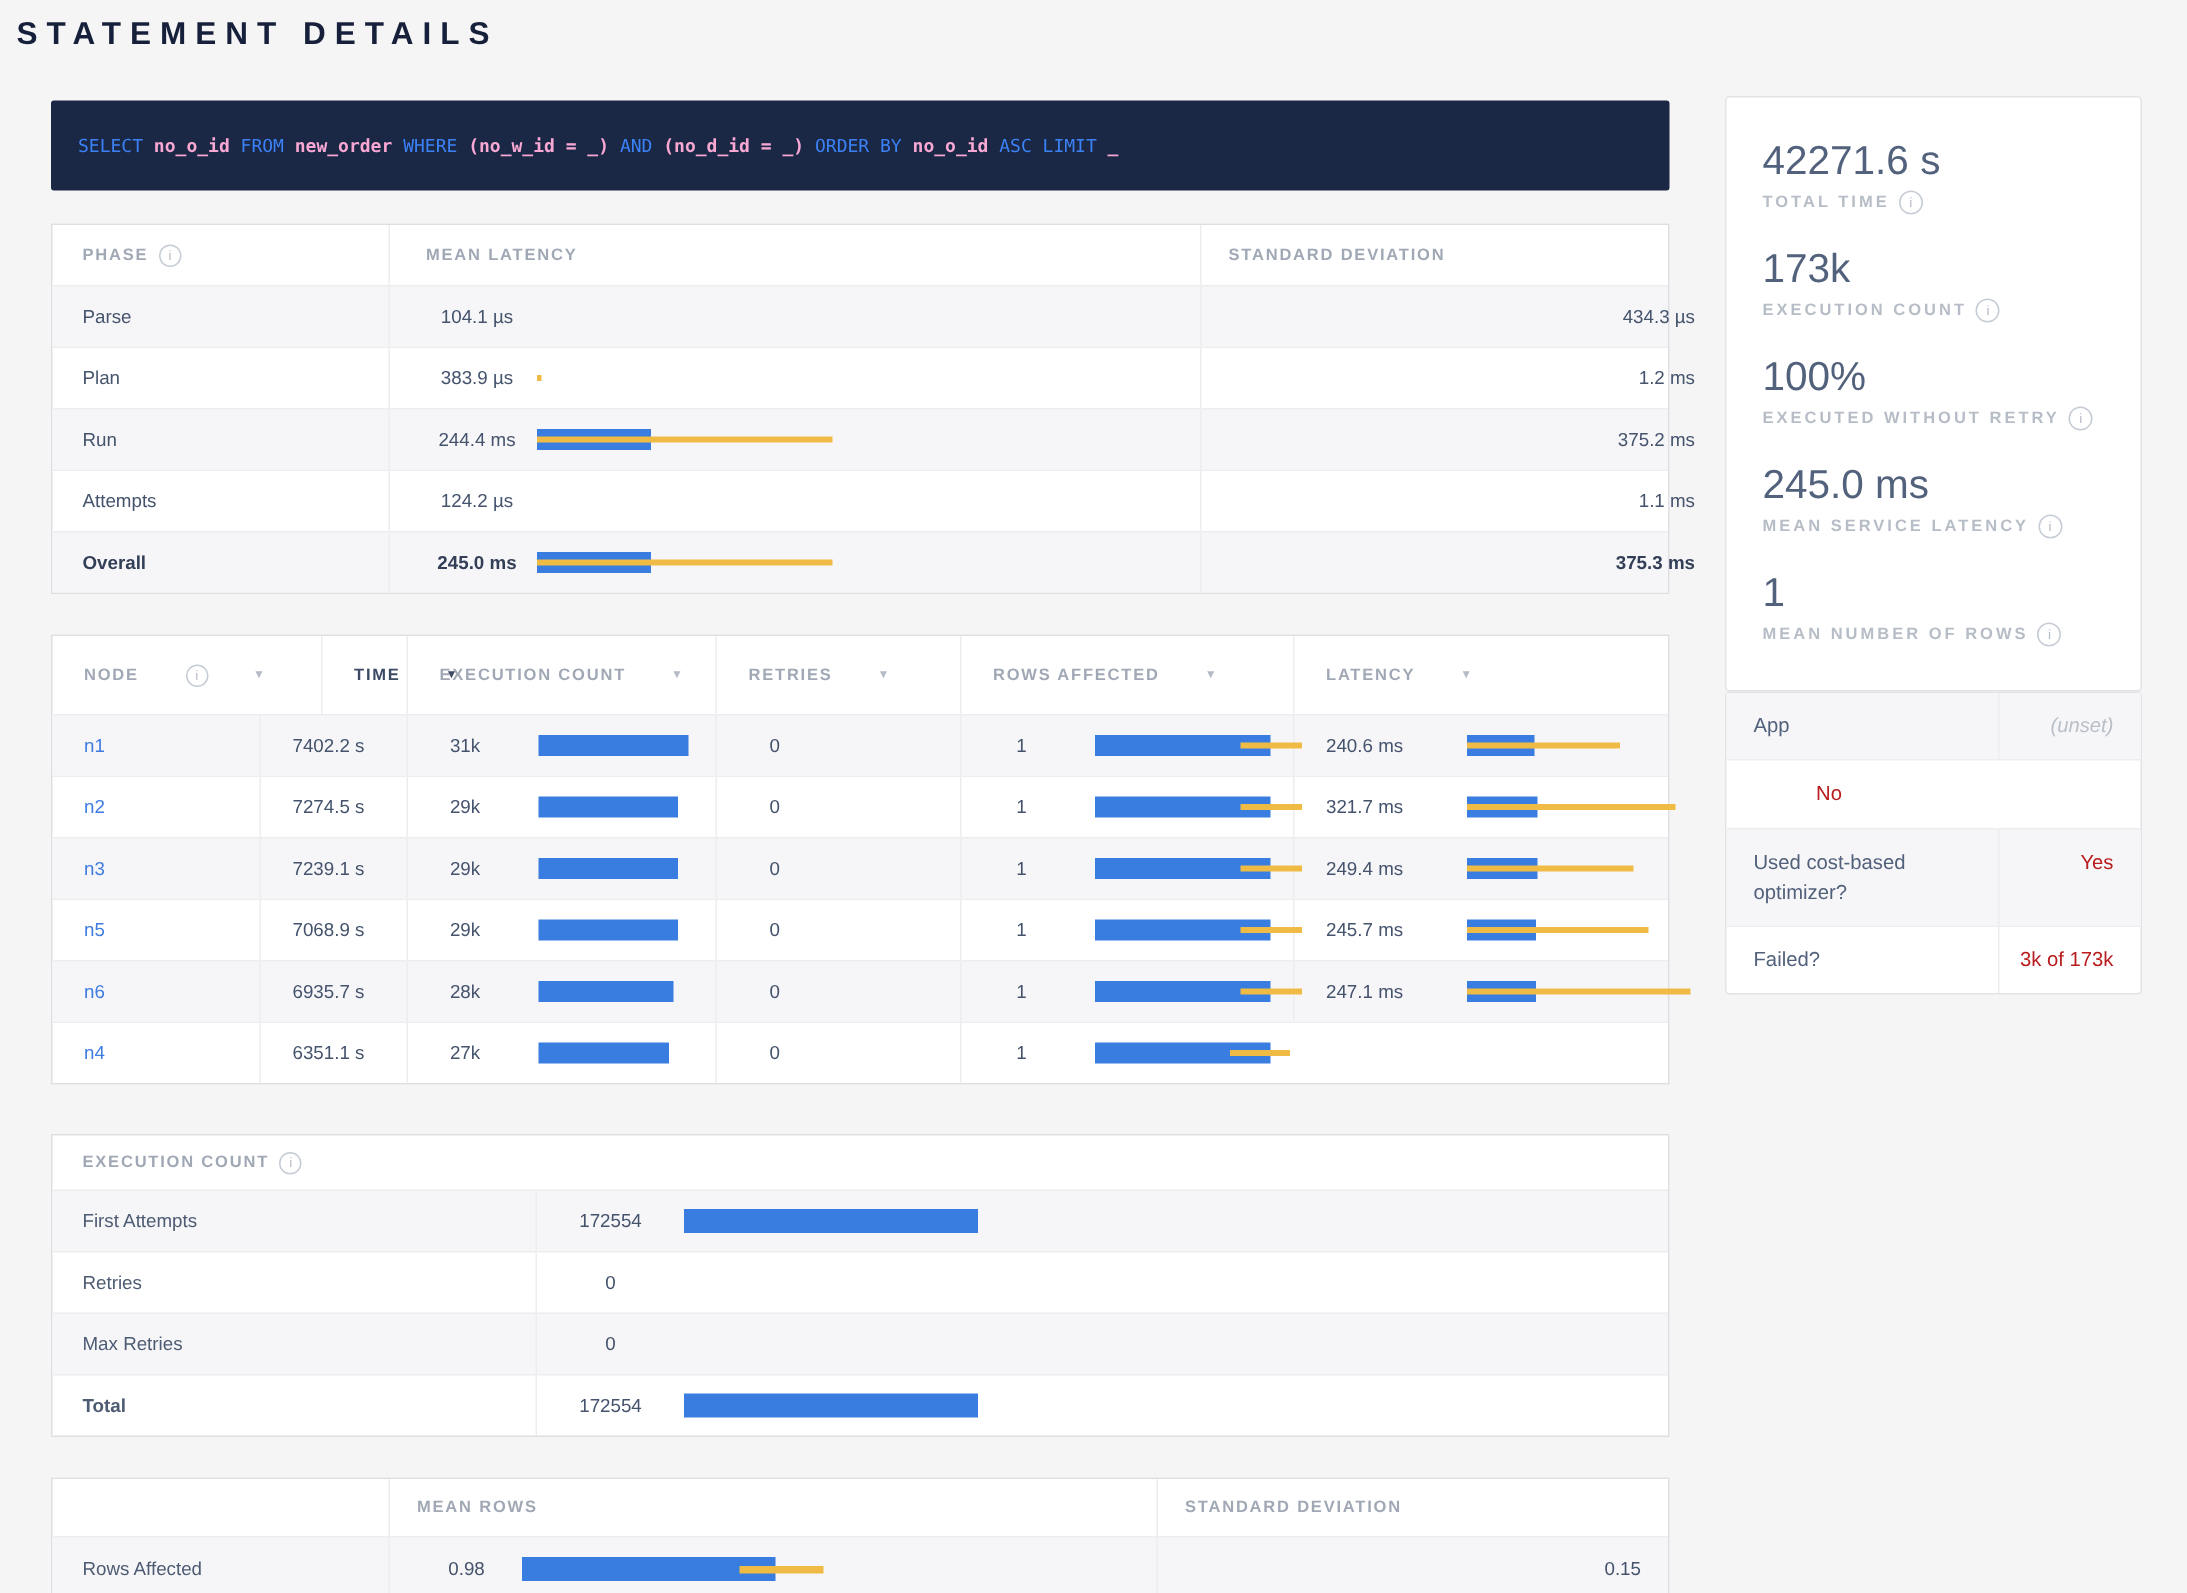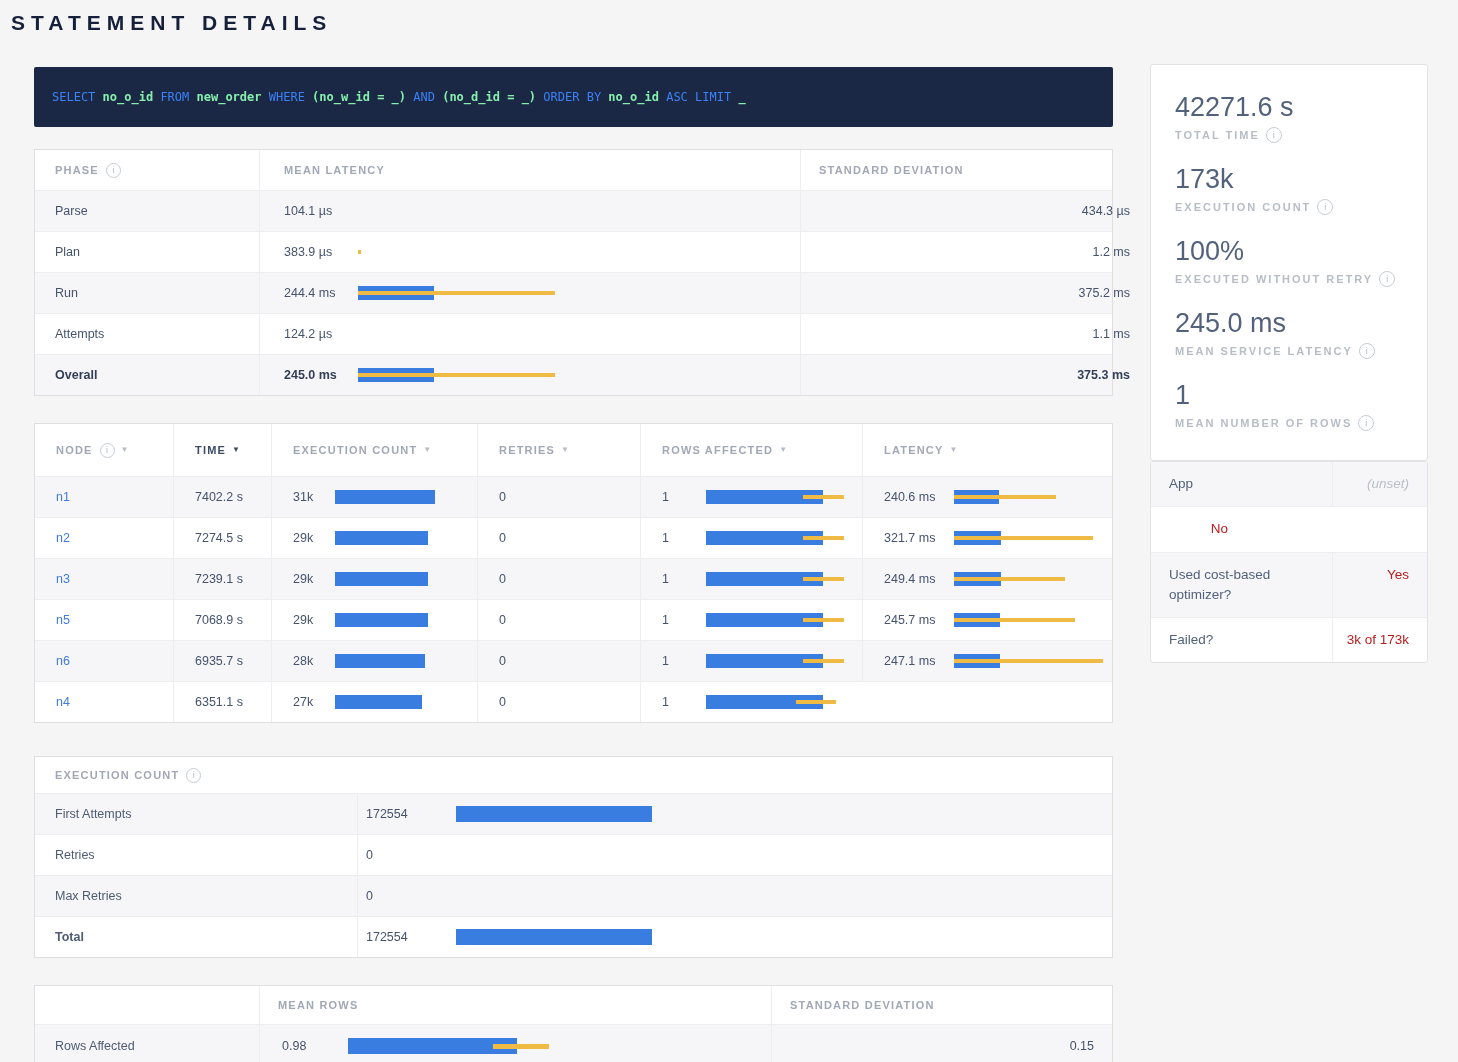--- a/index.html
+++ b/index.html
@@ -22,60 +22,60 @@
   .sql-box{
     margin-top:32px;background:#1a2745;height:60px;
     display:flex;align-items:center;padding:0 18px;border-radius:2px;
     box-sizing:border-box;
   }
   .sql-code{
     font-family:"DejaVu Sans Mono","Liberation Mono",monospace;
     font-size:12px;white-space:pre;color:#ffffff;line-height:16px;
   }
   .kw{color:#3b82f6;}
-  .idtf{color:#86efac;font-weight:bold;}
+  .idtf{color:#f9a8d4;font-weight:bold;}
 
   
   .table{background:#fff;border:1px solid #dfdfe3;box-sizing:border-box;}
   .trow{display:grid;align-items:center;}
   .trow + .trow{border-top:1px solid #ededef;}
   .stripe{background:#f6f6f8;}
   .cell{box-sizing:border-box;height:100%;display:flex;align-items:center;font-size:12.5px;color:#45536d;}
   .bl{border-left:1px solid #ededef;}
   .hd{font-size:11px;font-weight:bold;letter-spacing:1.2px;color:#a1a8b5;}
-  .hd-active{color:#3c4a63;}
+  .hd-active{color:#3c4a63;margin-left:41px;}
   .arrow{font-size:8px;color:#b6bcc7;margin-left:6px;position:relative;top:-1px;}
   .arrow.dark{color:#3c4a63;}
   .info{
     display:inline-block;width:15px;height:15px;line-height:13px;
     border:1px solid #c6ccd5;border-radius:50%;font-size:9px;font-weight:normal;
     color:#b4bac4;text-align:center;margin-left:7px;letter-spacing:0;
     box-sizing:border-box;flex:none;
   }
   .bold{font-weight:bold;color:#333f57;}
 
   
-  .valbox{display:inline-block;text-align:left;flex:none;}
+  .valbox{display:inline-block;text-align:center;flex:none;}
   .track{position:relative;height:14px;flex:1;}
   .bblue{display:block;height:100%;background:#3a7de0;}
   .byellow{position:absolute;top:50%;margin-top:-2px;left:0;height:4px;background:#efbb45;}
 
   
   .phase-table{margin-top:22px;}
   .phase-table .trow{grid-template-columns:206px 523px 350px;height:40px;gap:18px;}
   .pc-name{padding-left:20px;}
   .pc-mean{padding-left:24px;}
   .pc-mean .valbox{width:68px;margin-right:6px;}
   .pc-std{justify-content:flex-end;padding-right:20px;}
 
   
   .node-table{margin-top:27px;}
   .node-table .trow{grid-template-columns:138px 98px 206px 163px 222px 252px;height:40px;}
   .node-table .trow.head{height:52px;}
-  .nc{padding-left:21px;}
+  .nc{padding-left:21px;gap:24px;}
   .node-link{color:#3f7ce0;cursor:pointer;}
   .nc-exec .valbox{width:34px;margin-right:8px;}
   .nc-retries .valbox{width:35px;}
   .nc-rows .valbox{width:38px;margin-right:6px;}
   .nc-lat .valbox{width:64px;text-align:left;margin-right:6px;}
 
   
   .exec-table{margin-top:33px;}
   .exec-table .trow{grid-template-columns:322px 755px;height:40px;}
   .exec-table .trow.title-row{grid-template-columns:1fr;height:36px;}

